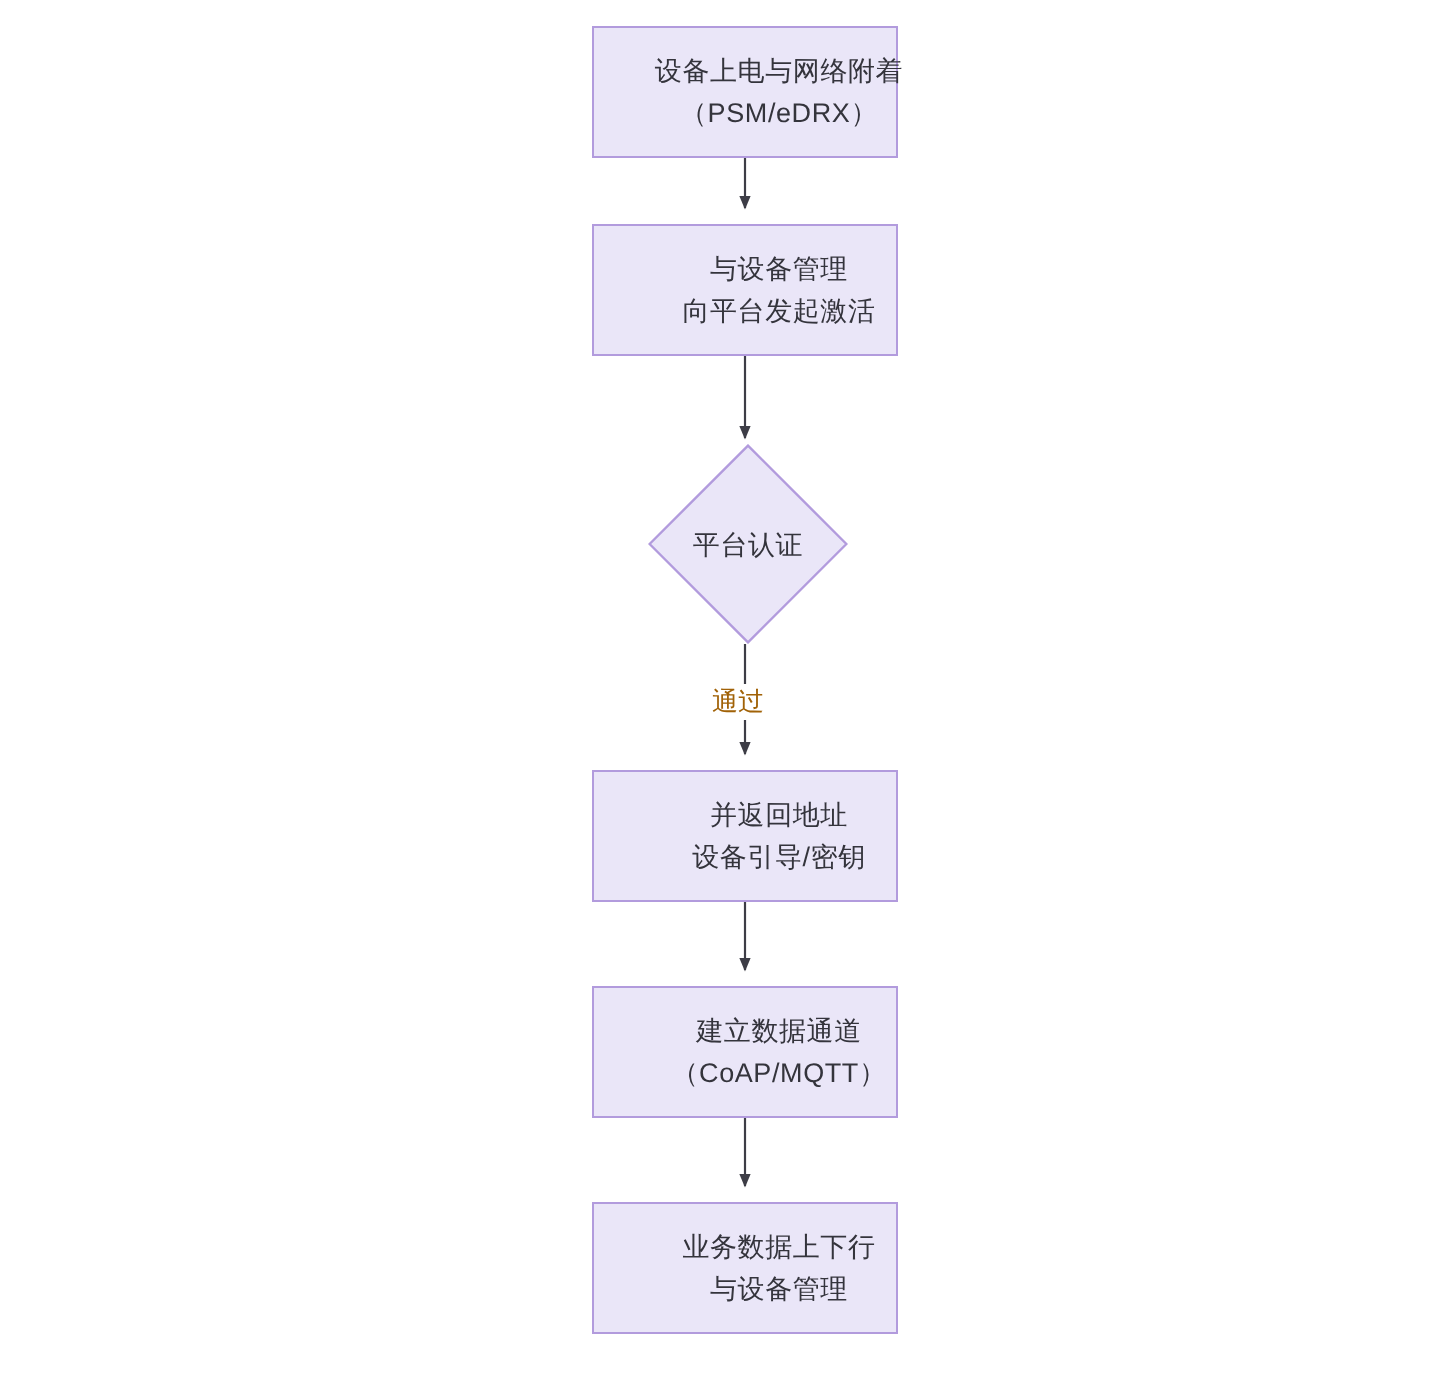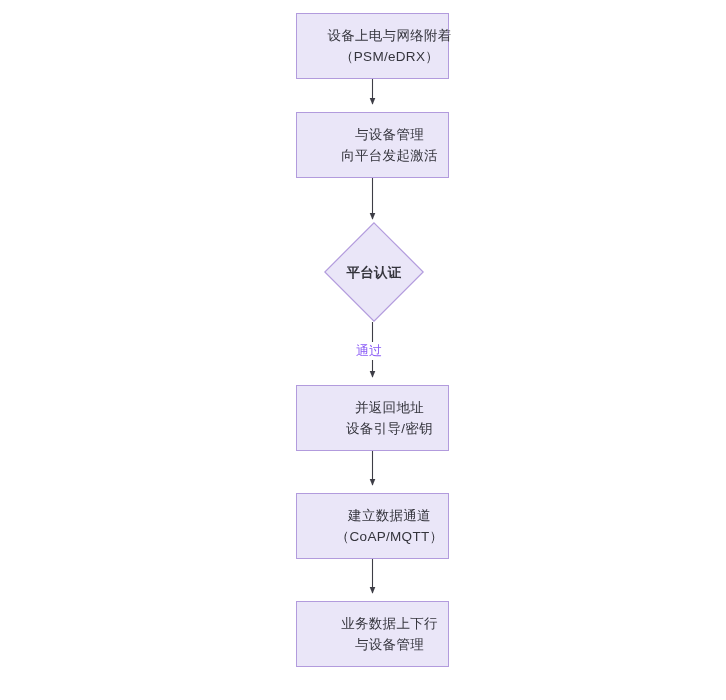--- a/index.html
+++ b/index.html
@@ -64,37 +64,36 @@
   .node-decision .diamond-shape {
     position: absolute;
     left: 0;
     top: 0;
     width: 100px;
     height: 100px;
   }
   .node-decision .node-text-wrap {
     position: relative;
     z-index: 2;
-    font-weight: bold;
   }
 
   .node-line {
     display: block;
     color: #34343c;
     font-size: 13.5px;
     line-height: 21px;
     white-space: nowrap;
     letter-spacing: 0.3px;
   }
 
   
   .edge-label {
     position: absolute;
     background: #ffffff;
-    color: #8b5cf6;
+    color: #a16207;
     font-size: 13px;
     line-height: 16px;
     padding: 1px 3px;
     white-space: nowrap;
     text-align: center;
   }
 </style>
 </head>
 <body>
 

